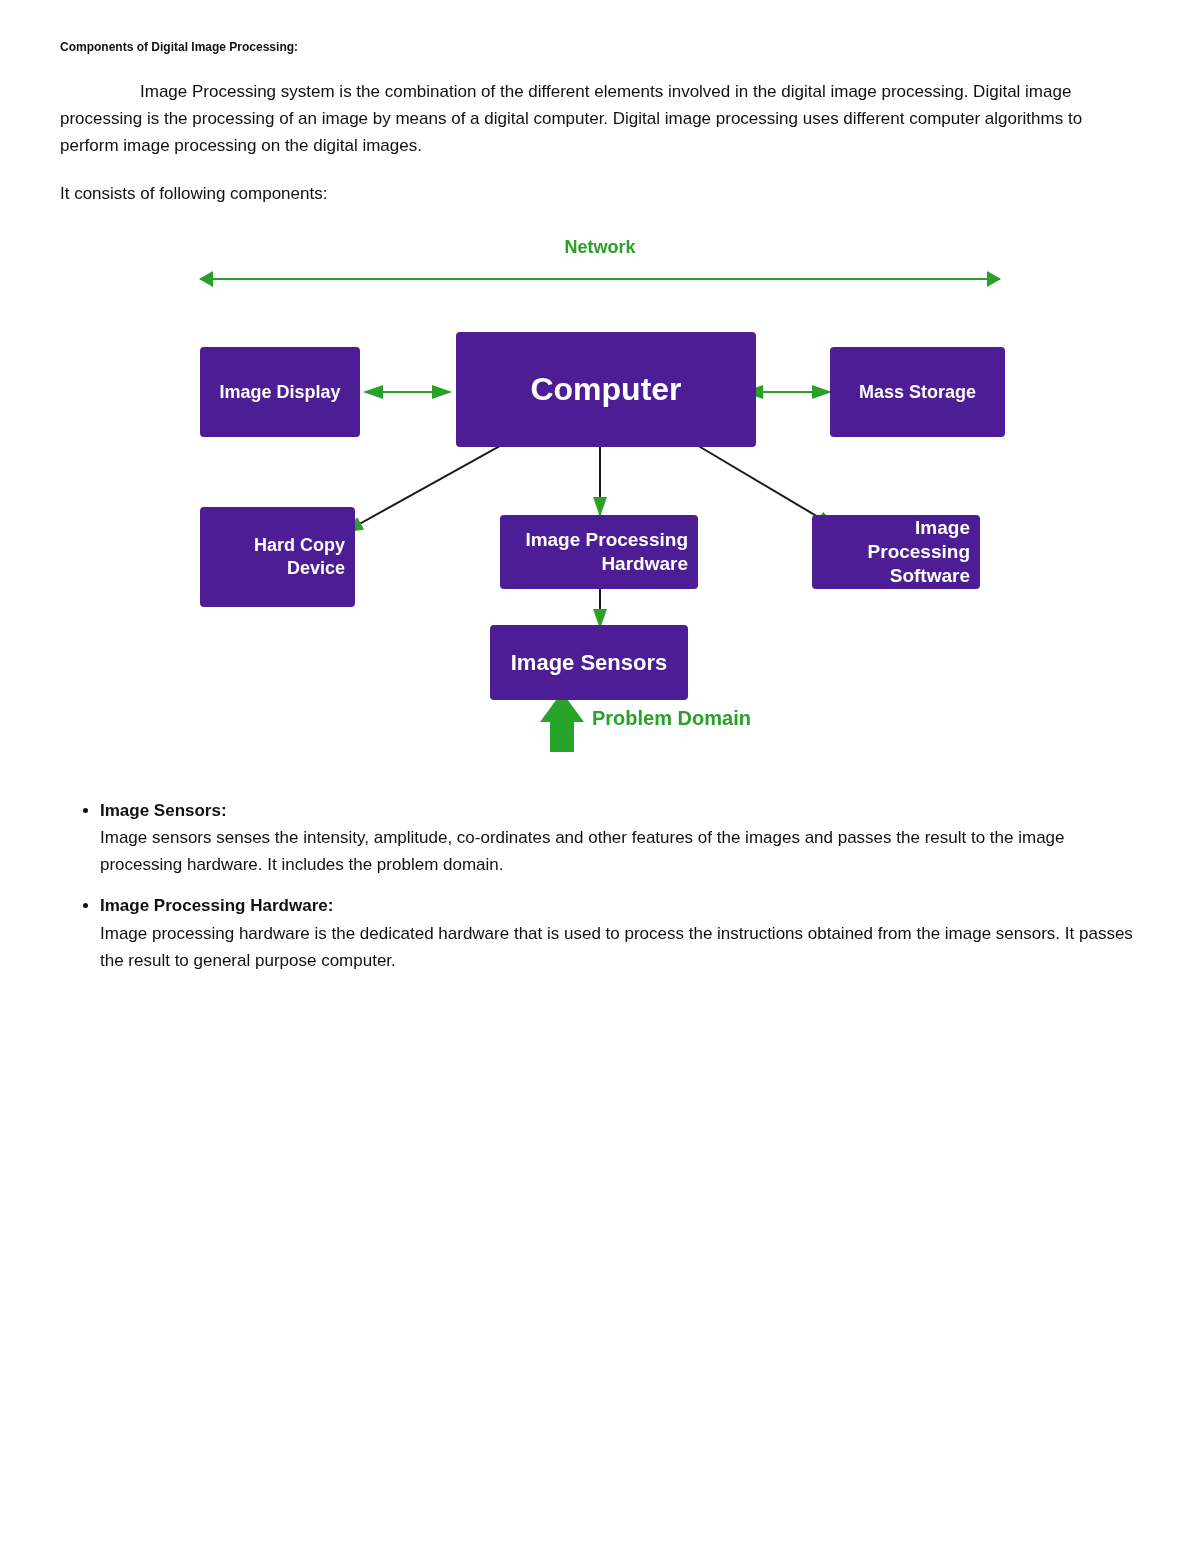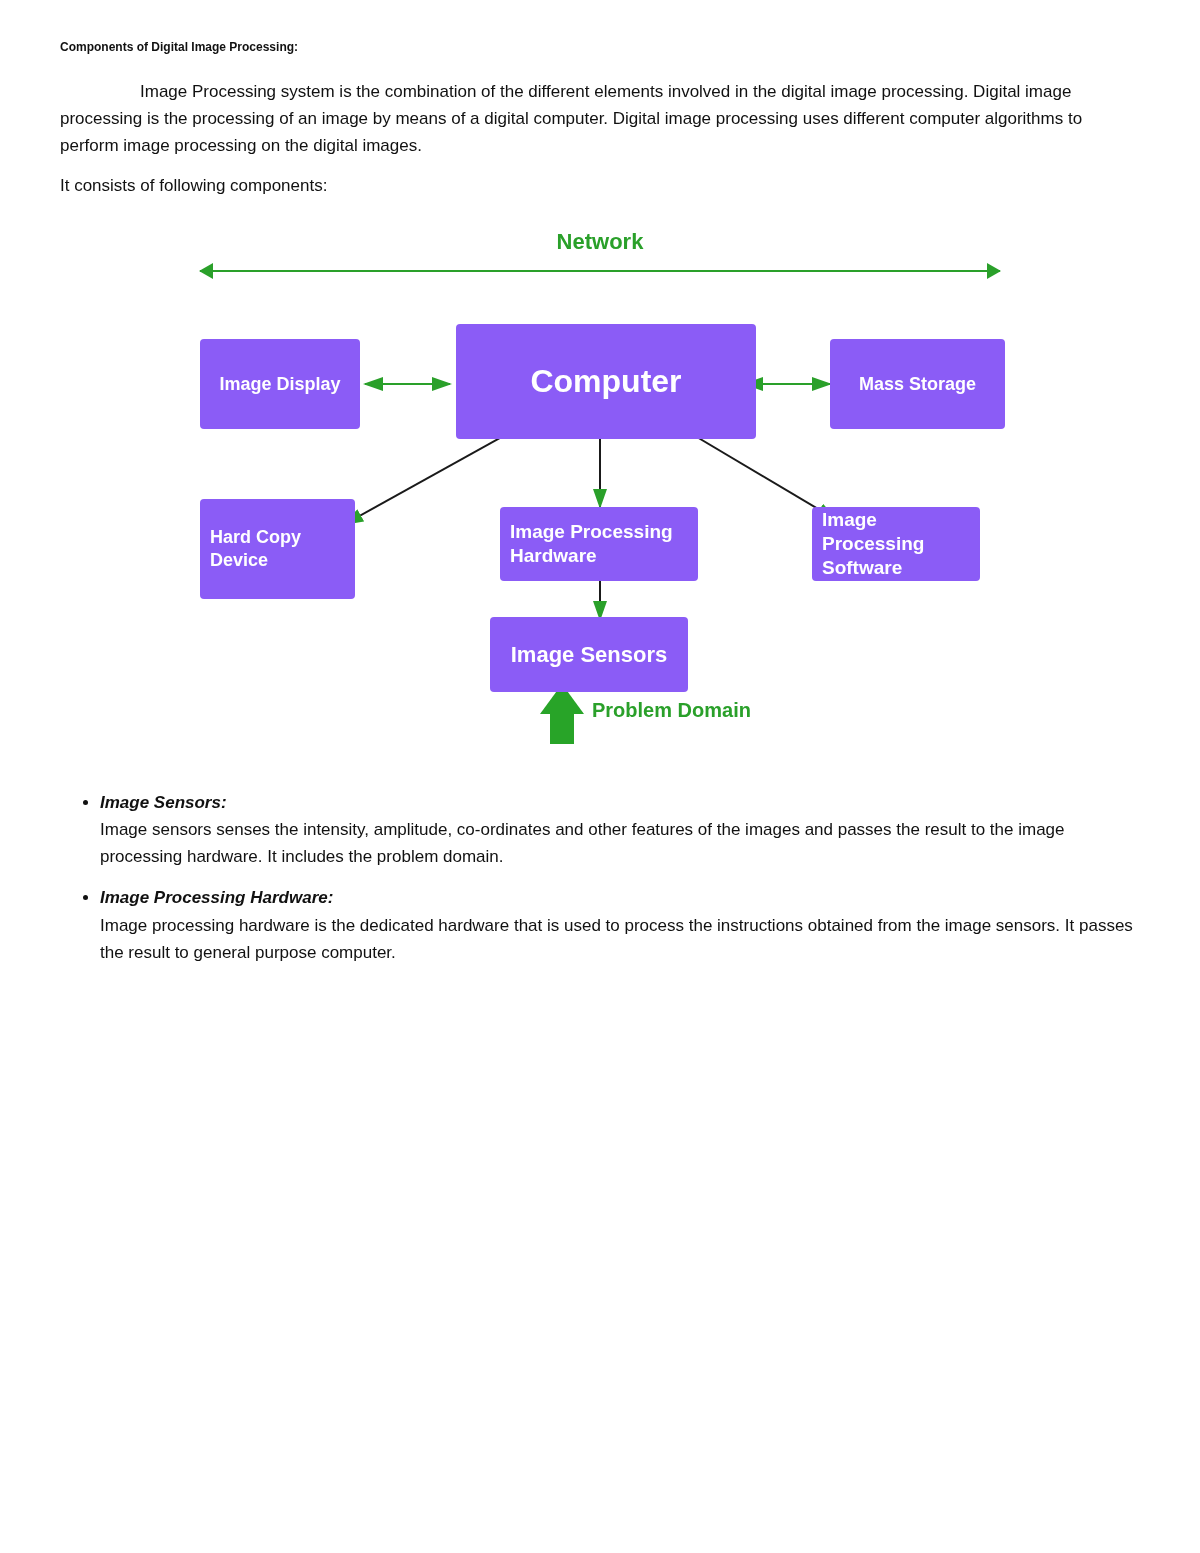--- a/index.html
+++ b/index.html
@@ -10,21 +10,21 @@
       color: #111;
       padding: 40px 60px;
       max-width: 1200px;
     }
     .page-title {
       font-size: 12px;
       font-weight: 600;
       margin-bottom: 24px;
     }
     .intro-text {
-      margin-bottom: 12px;
+      margin-bottom: 20px;
       line-height: 1.6;
       text-indent: 80px;
     }
     .components-label {
       margin-bottom: 30px;
       line-height: 1.6;
     }
 
     
     .diagram-container {
@@ -34,21 +34,21 @@
       margin: 0 auto 40px auto;
     }
 
     
     .network-label {
       position: absolute;
       top: 0;
       left: 50%;
       transform: translateX(-50%);
       color: #2aa02a;
-      font-size: 22px;
+      font-size: 18px;
       font-weight: 600;
       text-align: center;
     }
     .network-arrow {
       position: absolute;
       top: 32px;
       left: 30px;
       right: 30px;
       height: 20px;
       display: flex;
@@ -77,28 +77,28 @@
       top: 50%;
       transform: translateY(-50%);
       border-top: 8px solid transparent;
       border-bottom: 8px solid transparent;
       border-left: 14px solid #2aa02a;
     }
 
     
     .diag-box {
       position: absolute;
-      background: #8b5cf6;
+      background: #4c1d95;
       color: #fff;
       font-weight: 700;
       font-size: 18px;
       display: flex;
       align-items: center;
       justify-content: center;
-      text-align: left;
+      text-align: right;
       border-radius: 4px;
       padding: 10px;
       line-height: 1.25;
     }
     .diag-box.small {
       font-size: 19px;
       font-weight: 600;
     }
 
     
@@ -114,21 +114,20 @@
       list-style: disc;
       padding-left: 40px;
       margin-top: 10px;
     }
     .bullet-list li {
       margin-bottom: 14px;
       line-height: 1.6;
     }
     .bullet-list li .bullet-title {
       font-weight: 600;
-      font-style: italic;
     }
   </style>
 </head>
 <body>
 
 <p class="page-title">Components of Digital Image Processing:</p>
 
 <p class="intro-text">Image Processing system is the combination of the different elements involved in the digital image processing. Digital image processing is the processing of an image by means of a digital computer. Digital image processing uses different computer algorithms to perform image processing on the digital images.</p>
 
 <p class="components-label">It consists of following components:</p>

